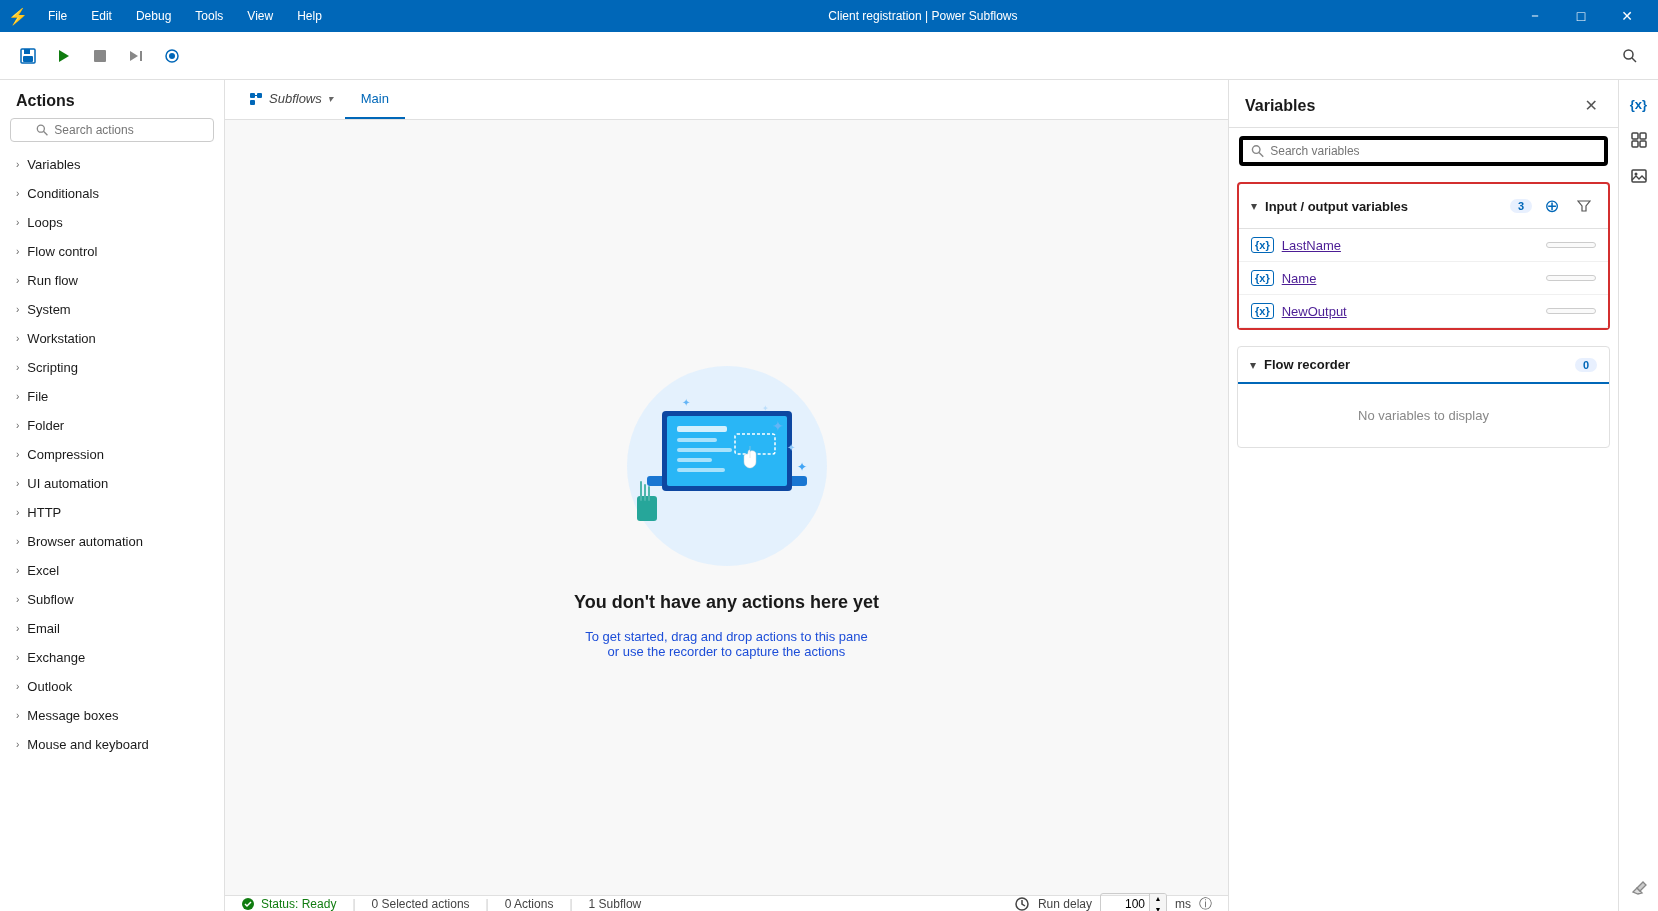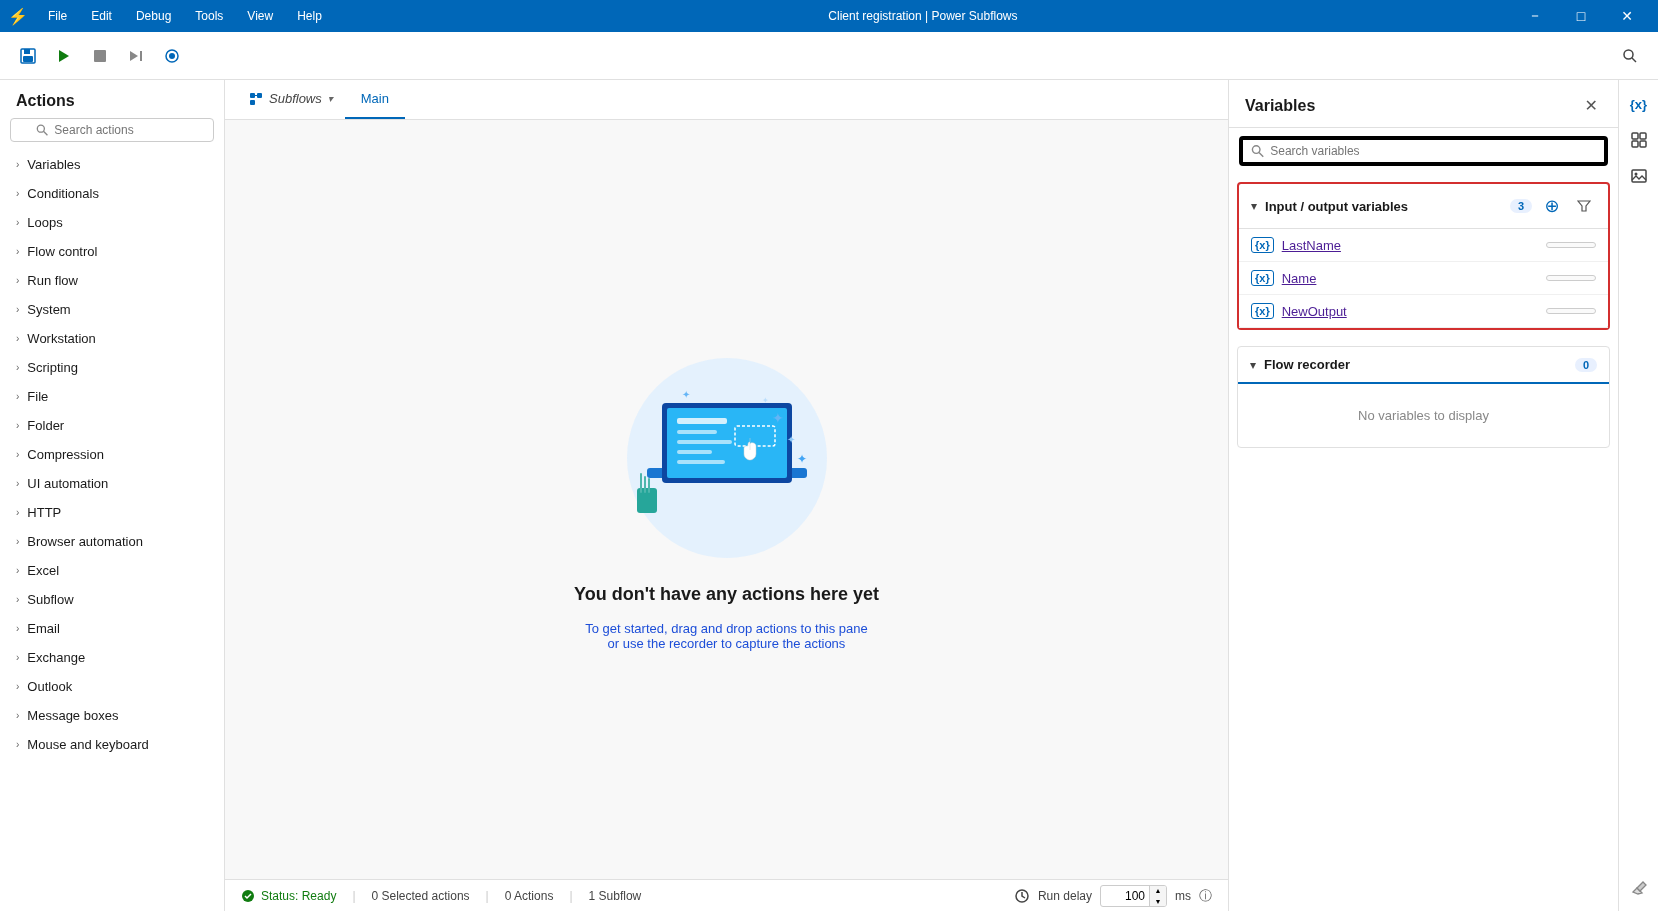--- a/index.html
+++ b/index.html
@@ -217,21 +217,21 @@
     .canvas-empty-sub {
       font-size: 13px;
       color: #1d4ed8;
       text-align: center;
     }
 
     
     .status-bar {
       background: white;
       border-top: 1px solid #e0e0e0;
-      height: 32px;
+      height: 16px;
       display: flex;
       align-items: center;
       padding: 0 16px;
       gap: 16px;
       font-size: 12px;
       color: #444;
     }
     .status-ready {
       display: flex;
       align-items: center;

